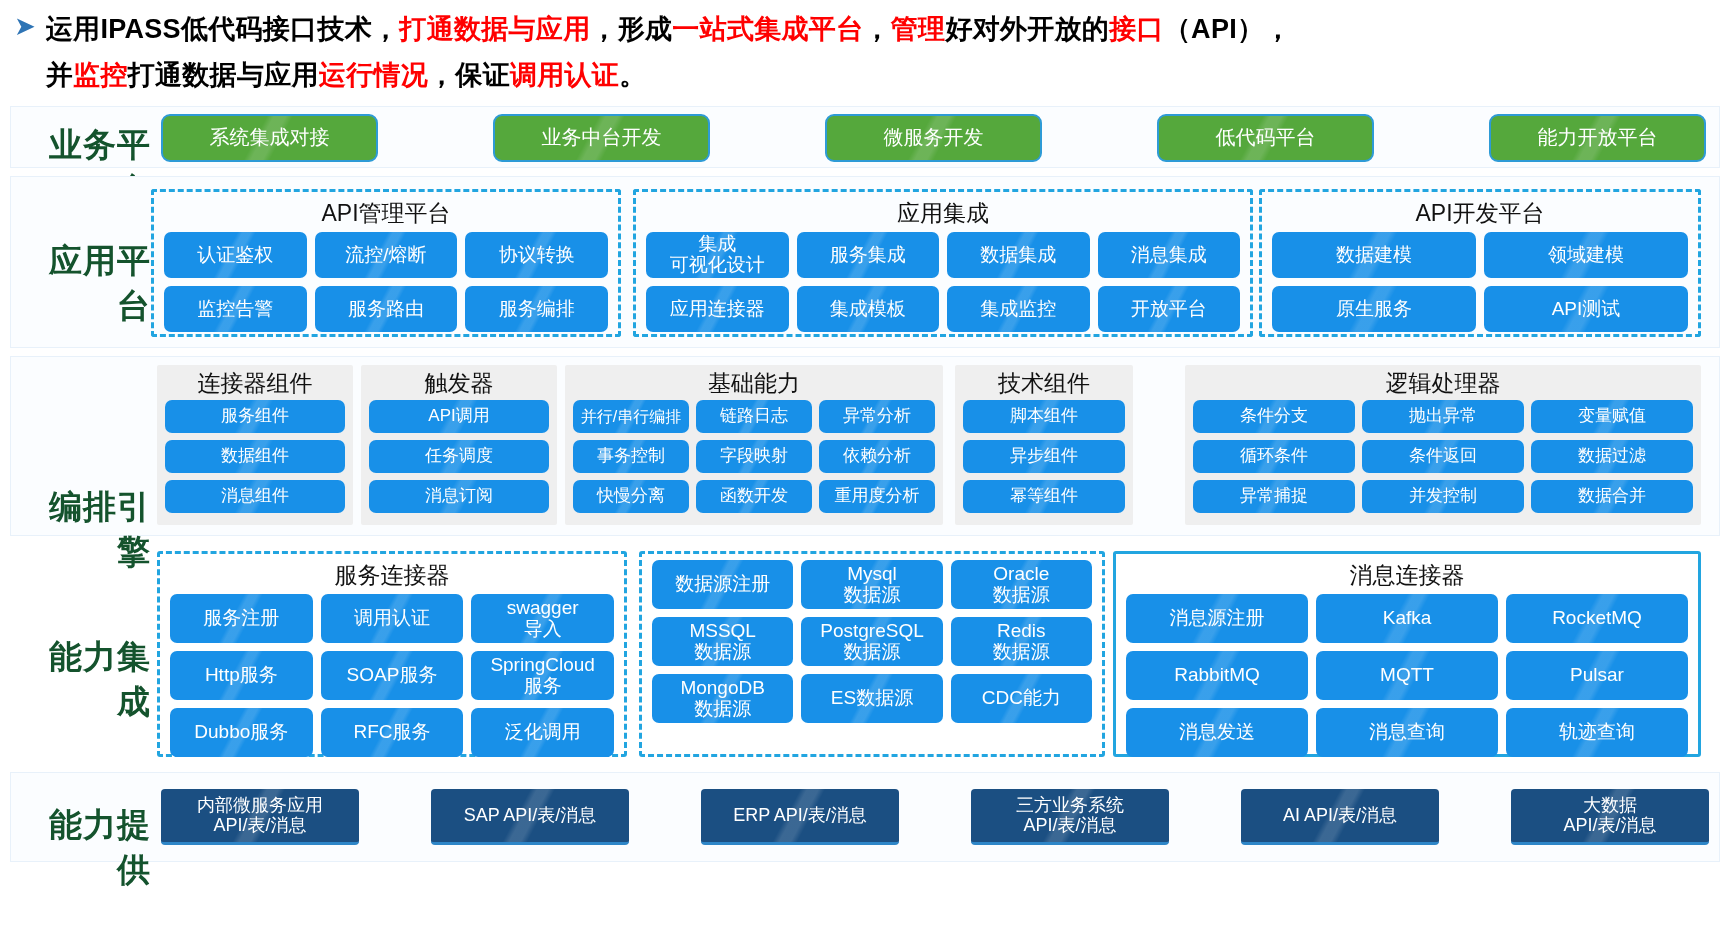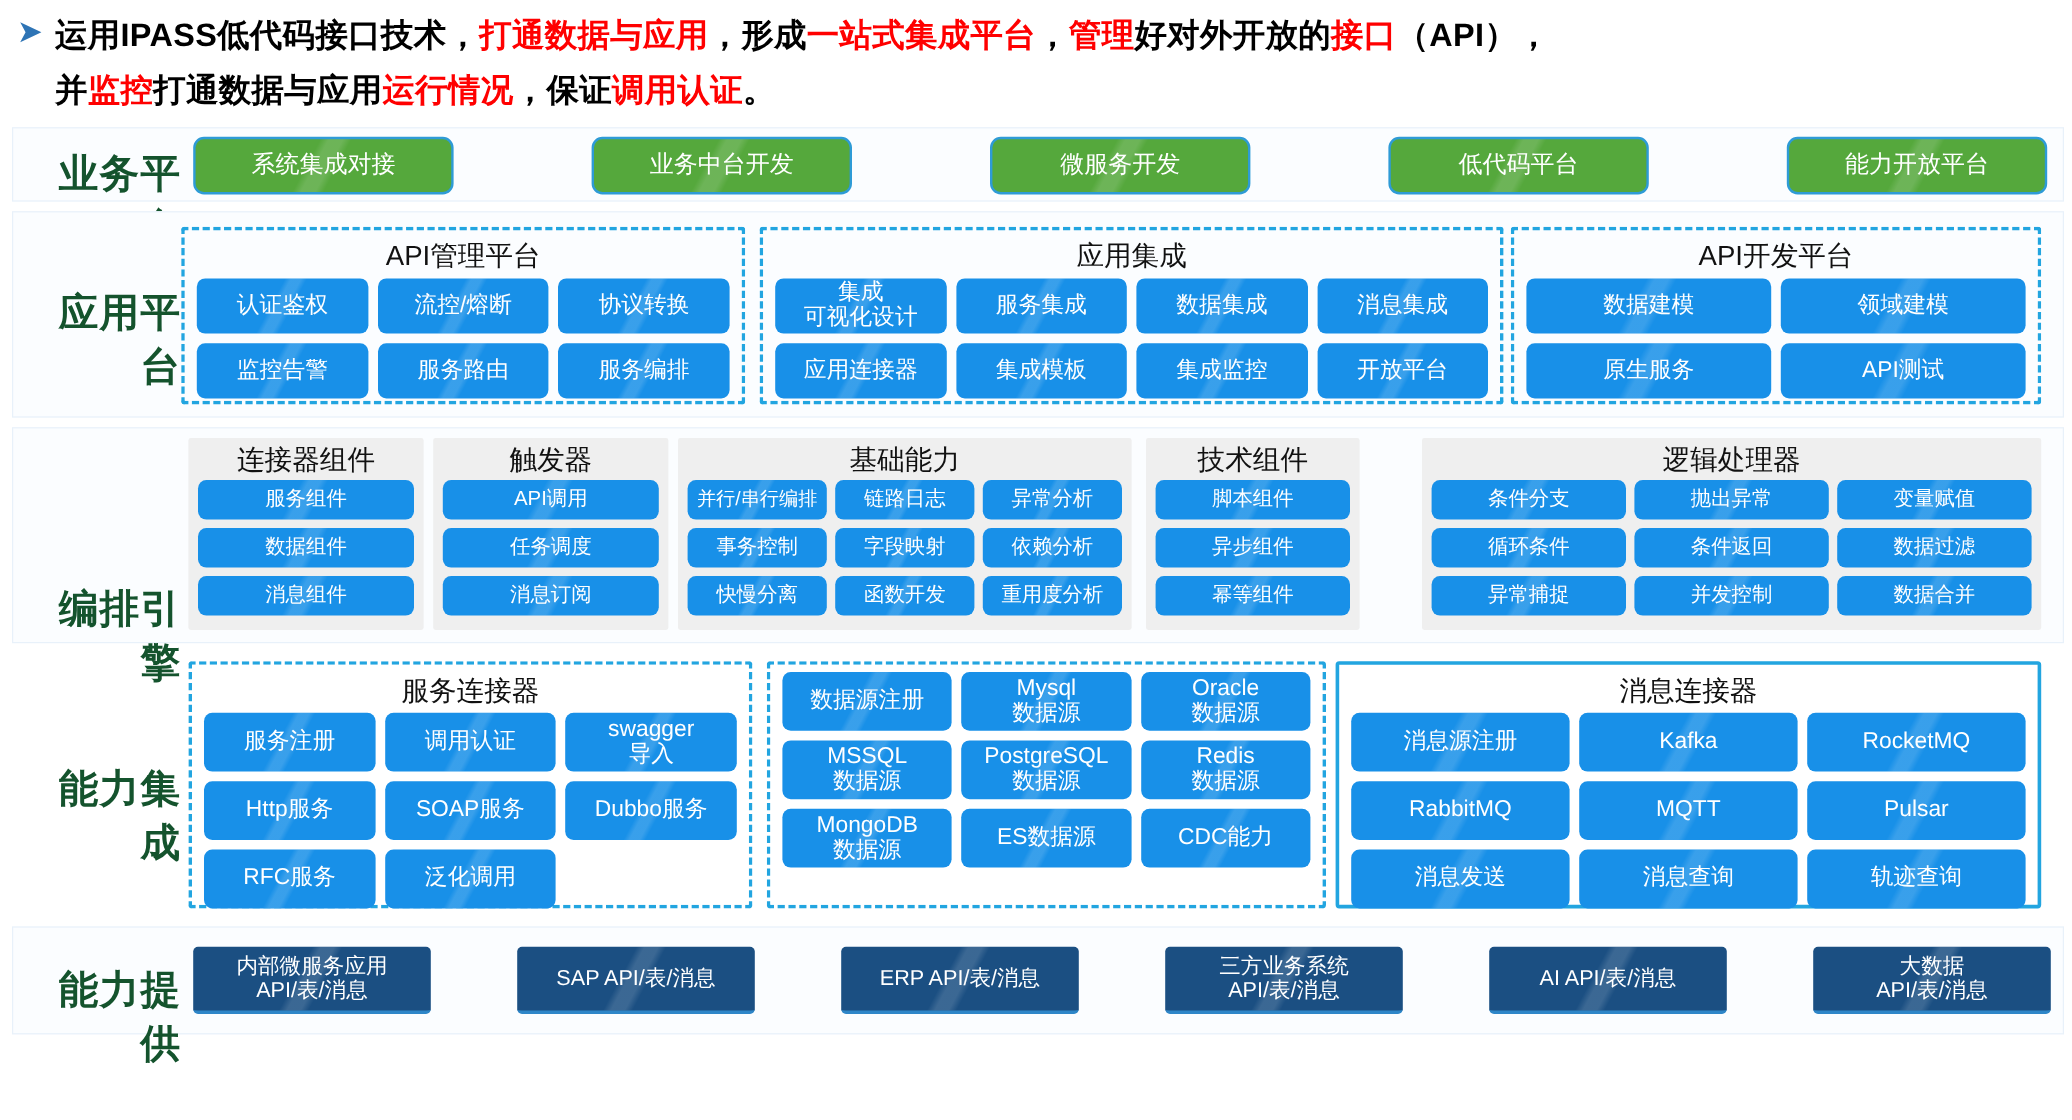--- a/index.html
+++ b/index.html
@@ -211,20 +211,21 @@
     <div class="rowlabel" style="top:90px;">能力集成</div>
     <div id="cap-groups">
         <div class="group" style="left: 146px; top: 6px; width: 470px; height: 206px; background: rgb(255, 255, 255);">
           <div class="gtitle">服务连接器</div>
           <div class="ggrid" style="grid-template-columns: repeat(3, 1fr); grid-auto-rows: 49px;">
             <div class="chip blue" style="position: relative;">服务注册<span class="sheen"></span></div>
             <div class="chip blue" style="position: relative;">调用认证<span class="sheen"></span></div>
             <div class="chip blue" style="position: relative;">swagger<br>导入<span class="sheen"></span></div>
             <div class="chip blue" style="position: relative;">Http服务<span class="sheen"></span></div>
             <div class="chip blue" style="position: relative;">SOAP服务<span class="sheen"></span></div>
+            <div class="chip blue" style="position: relative;">SpringCloud<br>服务<span class="sheen"></span></div>
             <div class="chip blue" style="position: relative;">Dubbo服务<span class="sheen"></span></div>
             <div class="chip blue" style="position: relative;">RFC服务<span class="sheen"></span></div>
             <div class="chip blue" style="position: relative;">泛化调用<span class="sheen"></span></div>
           </div>
         </div>
         <div class="group" style="left: 628px; top: 6px; width: 466px; height: 206px; background: rgb(255, 255, 255);">
           <div class="ggrid" style="grid-template-columns: repeat(3, 1fr); grid-auto-rows: 49px;">
             <div class="chip blue" style="position: relative;">数据源注册<span class="sheen"></span></div>
             <div class="chip blue" style="position: relative;">Mysql<br>数据源<span class="sheen"></span></div>
             <div class="chip blue" style="position: relative;">Oracle<br>数据源<span class="sheen"></span></div>

